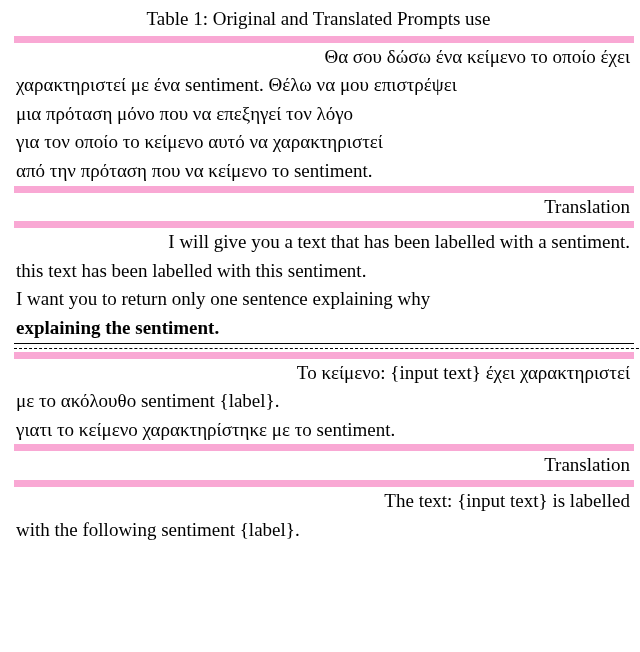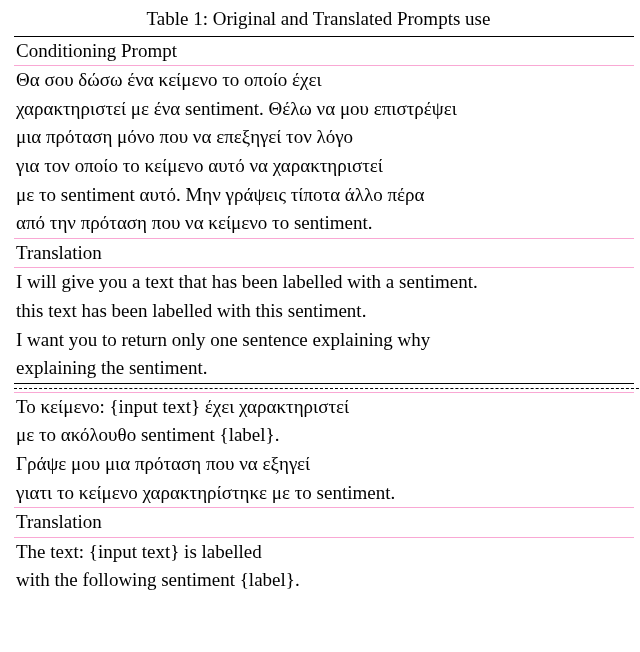--- a/index.html
+++ b/index.html
@@ -22,53 +22,47 @@
   .tbl {
     border-collapse: collapse;
     width: 620px;
   }
   .tbl td {
     padding: 1px 4px 1px 2px;
     vertical-align: top;
     white-space: nowrap;
   }
   .rule-top td { border-top: 1.5px solid #000; }
-  .rule-mid td { border-top: 1px solid #f9a8d4; }
-  .rule-bot td { border-bottom: 1.5px solid #000; }
+  .rule-mid td { border-top: 7px solid #f9a8d4; text-align: right; }
+  .rule-bot td { border-bottom: 1.5px solid #000; font-weight: bold; }
   .dashed-sep {
     border: none;
     border-top: 1.5px dashed #000;
     margin: 4px 0 3px 0;
     width: 640px;
   }
 </style>
 </head>
 <body>
 
 <div class="caption">Table 1: Original and Translated Prompts use</div>
 
 <table class="tbl">
   <tbody>
-      <tr class="rule-top">
-        <td>Conditioning Prompt</td>
-      </tr>
   <tr class="rule-mid">
         <td>Θα σου δώσω ένα κείμενο το οποίο έχει</td>
       </tr>
   <tr>
         <td>χαρακτηριστεί με ένα sentiment. Θέλω να μου επιστρέψει</td>
       </tr>
   <tr>
         <td>μια πρόταση μόνο που να επεξηγεί τον λόγο</td>
       </tr>
   <tr>
         <td>για τον οποίο το κείμενο αυτό να χαρακτηριστεί</td>
-      </tr>
-  <tr>
-        <td>με το sentiment αυτό. Μην γράψεις τίποτα άλλο πέρα</td>
       </tr>
   <tr>
         <td>από την πρόταση που να κείμενο το sentiment.</td>
       </tr>
   <tr class="rule-mid">
         <td>Translation</td>
       </tr>
   <tr class="rule-mid">
         <td>I will give you a text that has been labelled with a sentiment.</td>
       </tr>
@@ -88,23 +82,20 @@
 
 <table class="tbl">
   <tbody>
   <tr class="rule-mid">
         <td>Το κείμενο: {input text} έχει χαρακτηριστεί</td>
       </tr>
   <tr>
         <td>με το ακόλουθο sentiment {label}.</td>
       </tr>
   <tr>
-        <td>Γράψε μου μια πρόταση που να εξηγεί</td>
-      </tr>
-  <tr>
         <td>γιατι το κείμενο χαρακτηρίστηκε με το sentiment.</td>
       </tr>
   <tr class="rule-mid">
         <td>Translation</td>
       </tr>
   <tr class="rule-mid">
         <td>The text: {input text} is labelled</td>
       </tr>
   <tr>
         <td>with the following sentiment {label}.</td>

